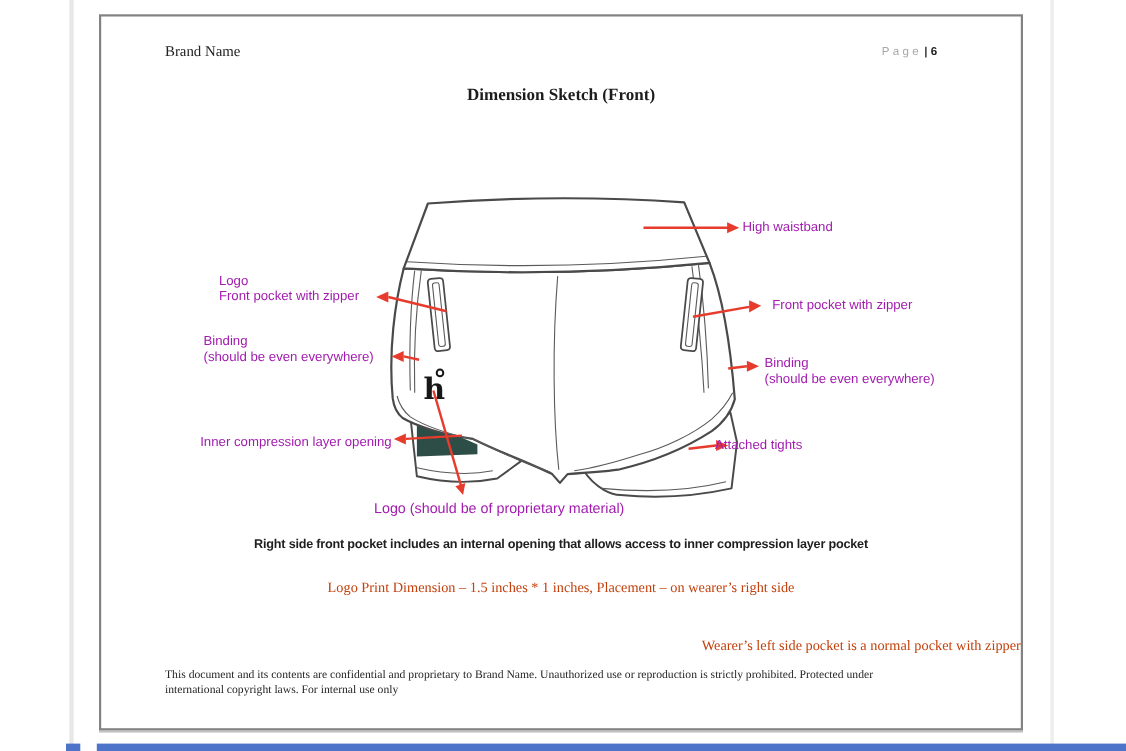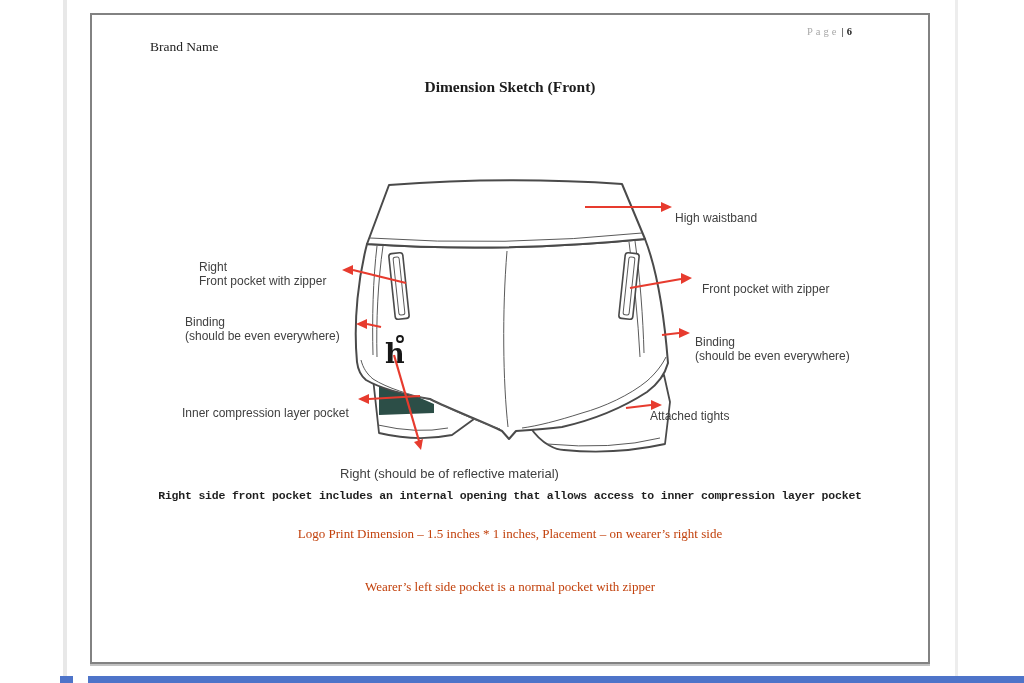--- a/index.html
+++ b/index.html
@@ -10,41 +10,41 @@
   .edge-strip{position:absolute;top:0;bottom:0;background:#e8e8e8;}
   .edge-strip.left{left:63px;width:4px;}
   .edge-strip.right{left:955px;width:3px;background:#ededed;}
   .page{
     position:absolute;left:90px;top:13px;width:840px;height:651px;
     background:#ffffff;border:2px solid #828282;box-sizing:border-box;
     box-shadow:0 2px 0 rgba(120,120,120,.45);
   }
   .abs{position:absolute;white-space:nowrap;}
   .brand{left:58px;top:24px;font-family:"Liberation Serif",serif;font-size:13.5px;color:#222;}
-  .pagenum{right:76px;top:11px;font-size:10.5px;font-family:Liberation Serif, serif;}
+  .pagenum{right:76px;top:26px;font-size:10.5px;}
   .pagenum .pg{color:#a8a8a8;letter-spacing:3px;}
   .pagenum .pipe{color:#3a3a3a;font-weight:bold;margin-left:2px;}
   .pagenum .num{color:#222;font-weight:bold;margin-left:3px;}
   .title{left:0;top:63px;width:100%;text-align:center;font-family:"Liberation Serif",serif;
          font-weight:bold;font-size:15.5px;color:#1c1c1c;}
   .sketch-svg{position:absolute;left:240px;top:152px;width:370px;height:300px;}
-  .lbl{font-size:12px;color:#404040;line-height:14px;margin-top:12px;}
+  .lbl{font-size:12px;color:#a21caf;line-height:14px;}
   .lbl-high{left:583px;top:184px;}
   .lbl-rfp{left:107px;top:233px;}
   .lbl-fp{left:610px;top:255px;}
   .lbl-bind-l{left:93px;top:288px;}
   .lbl-bind-r{left:603px;top:308px;}
   .lbl-icp{left:90px;top:379px;}
   .lbl-at{left:558px;top:382px;}
   .lbl-logo{left:248px;top:440px;font-size:13px;}
   .note-bold{left:0;top:474px;width:100%;text-align:center;font-weight:bold;
-             font-size:11.5px;letter-spacing:-0.2px;color:#1f1f1f;font-family:Liberation Mono, monospace;}
+             font-size:11.5px;letter-spacing:-0.2px;color:#1f1f1f;}
   .redline{left:0;width:100%;text-align:center;font-family:"Liberation Serif",serif;
            font-size:13px;color:#c2410c;}
-  .red1{top:511px;} .red2{top:538px;} .red3{top:564px;}
+  .red1{top:511px;} .red2{top:538px;} .red3{top:564px;text-align:right;}
   .footer{left:58px;top:592px;width:700px;white-space:normal;
           font-family:"Liberation Serif",serif;font-size:10.6px;line-height:14px;color:#262626;}
   .blue-bar{position:absolute;left:88px;right:0;top:676px;height:7px;background:#4e74c9;}
   .blue-chip{position:absolute;left:60px;top:676px;width:13px;height:7px;background:#4e74c9;}
   .garment{fill:#ffffff;stroke:#4a4a4a;stroke-linejoin:round;}
   .thin{fill:none;stroke:#5a5a5a;stroke-width:1;}
   .red-stroke{stroke:#e73b2e;stroke-width:2.2;fill:none;}
   .red-fill{fill:#e73b2e;stroke:none;}
 </style>
 </head>
@@ -137,37 +137,41 @@
           <polygon class="red-fill" points="330,238 319,233 319,243"></polygon>
       </g>
       <g>
         <path class="red-stroke" d="M 62,188 L 87,274"></path>
           <polygon class="red-fill" points="89,283 91,272 82,275"></polygon>
       </g>
     </svg>
 
     <div class="abs lbl lbl-high">High waistband</div>
     <div class="abs lbl lbl-rfp">
-      <span>Right</span><br>
+      <span>Logo</span><br>
       <span>Front pocket with zipper</span>
     </div>
     <div class="abs lbl lbl-fp">Front pocket with zipper</div>
     <div class="abs lbl lbl-bind-l">
       <span>Binding</span><br>
       <span>(should be even everywhere)</span>
     </div>
     <div class="abs lbl lbl-bind-r">
       <span>Binding</span><br>
       <span>(should be even everywhere)</span>
     </div>
-    <div class="abs lbl lbl-icp">Inner compression layer pocket</div>
+    <div class="abs lbl lbl-icp">Inner compression layer opening</div>
     <div class="abs lbl lbl-at">Attached tights</div>
-    <div class="abs lbl lbl-logo">Right (should be of reflective material)</div>
+    <div class="abs lbl lbl-logo">Logo (should be of proprietary material)</div>
 
     <div class="abs note-bold">Right side front pocket includes an internal opening that allows access to inner compression layer pocket</div>
     <div class="abs redline red1">Logo Print Dimension – 1.5 inches * 1 inches, Placement – on wearer’s right side</div>
     <div class="abs redline red3">Wearer’s left side pocket is a normal pocket with zipper</div>
 
+    <div class="abs footer">
+      <span>This document and its contents are confidential and proprietary to Brand Name. Unauthorized use or reproduction is strictly prohibited. Protected under</span><br>
+      <span>international copyright laws. For internal use only</span>
+    </div>
   </div>
 
   <div class="blue-bar"></div>
   <div class="blue-chip"></div>
 </div>
 
 </body></html>

